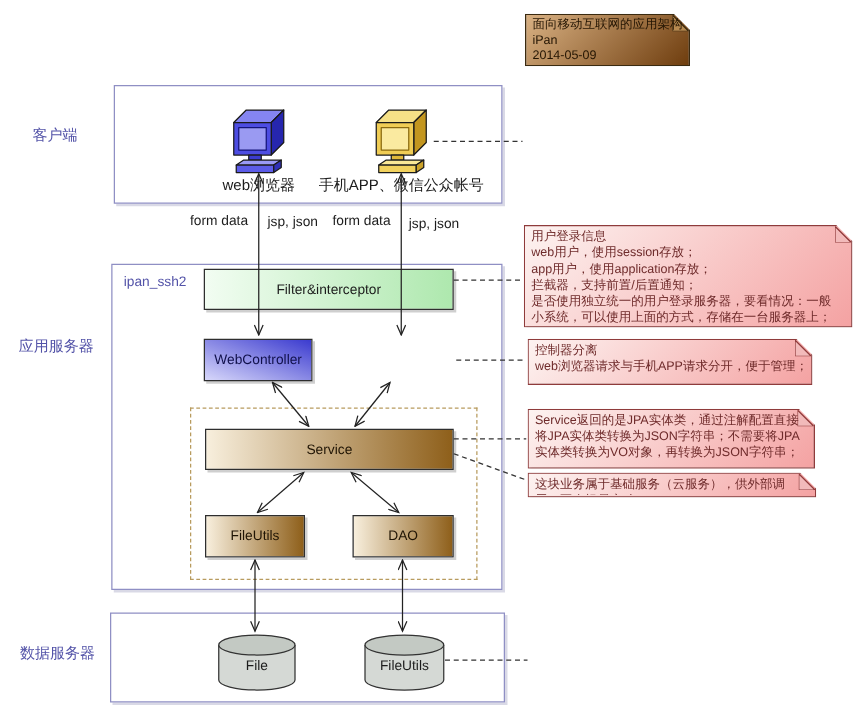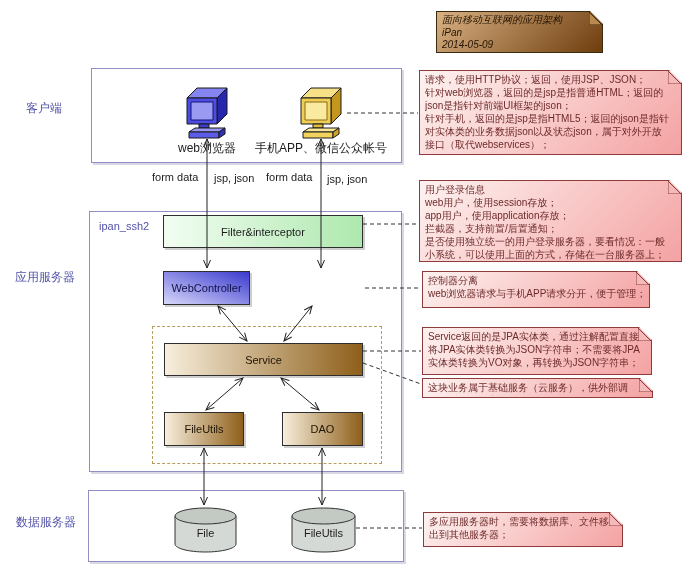--- a/index.html
+++ b/index.html
@@ -149,40 +149,29 @@
     <g stroke="#333" stroke-width="1" stroke-dasharray="4 3">
       <line x1="347" y1="113" x2="418" y2="113"></line>
       <line x1="363" y1="224" x2="418" y2="224"></line>
       <line x1="365" y1="288" x2="421" y2="288"></line>
       <line x1="363" y1="351" x2="421" y2="351"></line>
       <line x1="363" y1="363" x2="421" y2="384"></line>
       <line x1="356" y1="528" x2="422" y2="528"></line>
     </g>
   </svg>
 
-  <div class="note note-brown" style="left:436px;top:11px;width:167px;height:42px;font-style:italic;">
+  <div class="note note-brown" style="left:420px;top:11px;width:132px;height:42px;">
     <svg class="flap" width="13" height="13">
       <path d="M0,0 L13,13 L0,13 Z" fill="#b88a50" stroke="#3a2a10"></path>
     </svg>
     <div class="note-text">面向移动互联网的应用架构
 iPan
 2014-05-09</div>
   </div>
 
-  <div class="note note-pink" style="left:419px;top:70px;width:263px;height:85px;">
-    <svg class="flap" width="13" height="13">
-        <path d="M0,0 L13,13 L0,13 Z" fill="#f2baba" stroke="#8f3b3b"></path>
-      </svg>
-    <div class="note-text">请求，使用HTTP协议；返回，使用JSP、JSON；
-针对web浏览器，返回的是jsp是指普通HTML；返回的
-json是指针对前端UI框架的json；
-针对手机，返回的是jsp是指HTML5；返回的json是指针
-对实体类的业务数据json以及状态json，属于对外开放
-接口（取代webservices）；</div>
-  </div>
   <div class="note note-pink" style="left:419px;top:180px;width:263px;height:82px;">
     <svg class="flap" width="13" height="13">
         <path d="M0,0 L13,13 L0,13 Z" fill="#f2baba" stroke="#8f3b3b"></path>
       </svg>
     <div class="note-text">用户登录信息
 web用户，使用session存放；
 app用户，使用application存放；
 拦截器，支持前置/后置通知；
 是否使用独立统一的用户登录服务器，要看情况：一般
 小系统，可以使用上面的方式，存储在一台服务器上；</div>
@@ -202,21 +191,14 @@
 将JPA实体类转换为JSON字符串；不需要将JPA
 实体类转换为VO对象，再转换为JSON字符串；</div>
   </div>
   <div class="note note-pink" style="left:422px;top:378px;width:231px;height:20px;">
     <svg class="flap" width="13" height="13">
         <path d="M0,0 L13,13 L0,13 Z" fill="#f2baba" stroke="#8f3b3b"></path>
       </svg>
     <div class="note-text">这块业务属于基础服务（云服务），供外部调
 用，不会轻易变动；</div>
   </div>
-  <div class="note note-pink" style="left:423px;top:512px;width:200px;height:35px;">
-    <svg class="flap" width="13" height="13">
-        <path d="M0,0 L13,13 L0,13 Z" fill="#f2baba" stroke="#8f3b3b"></path>
-      </svg>
-    <div class="note-text">多应用服务器时，需要将数据库、文件移
-出到其他服务器；</div>
-  </div>
 
 </div>
 
 </body></html>

